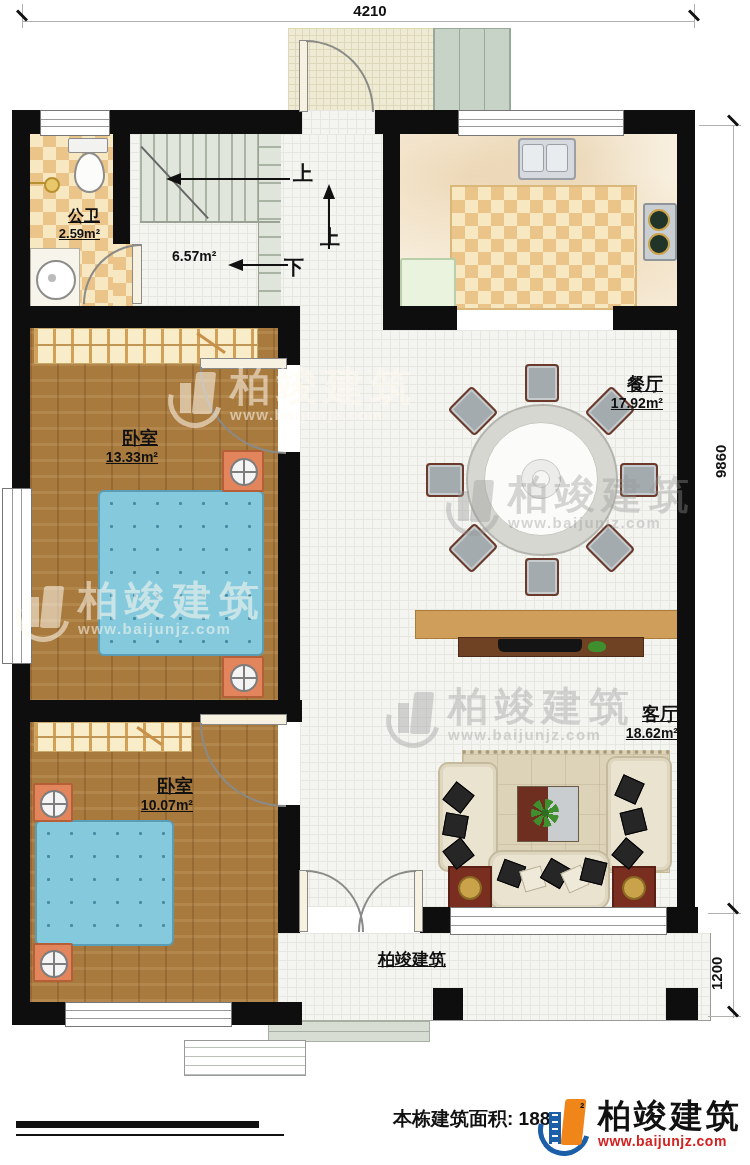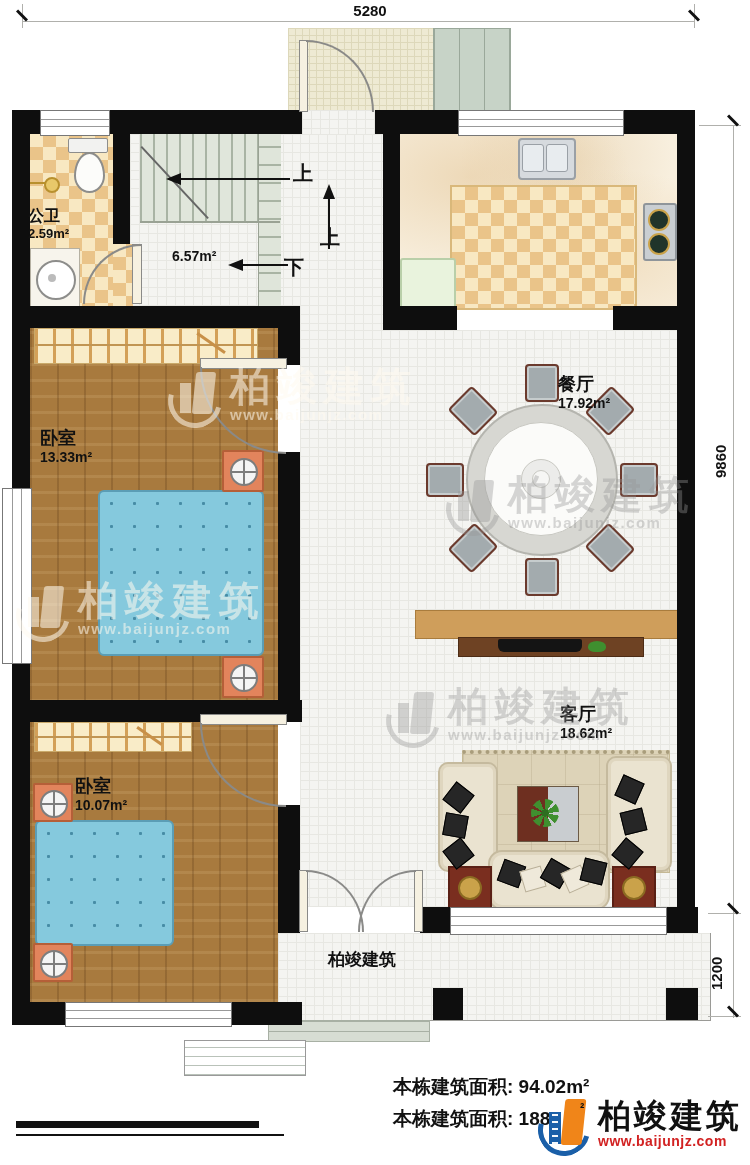--- a/index.html
+++ b/index.html
@@ -30,21 +30,21 @@
   .floor-patio{position:absolute;z-index:1;background-color:#eeead3;
     background-image:linear-gradient(#ddd8ba 1px,transparent 1px),linear-gradient(90deg,#ddd8ba 1px,transparent 1px);
     background-size:7px 7px;}
   
   .leaf{position:absolute;background:#f6f1e1;border:1px solid #8a8a88;z-index:22;}
   .arc{position:absolute;border:0 solid #8a8a88;z-index:22;}
   .arc-tr{border-top-width:2px;border-right-width:2px;border-top-right-radius:100% 100%;}
   .arc-tl{border-top-width:2px;border-left-width:2px;border-top-left-radius:100% 100%;}
   .arc-bl{border-bottom-width:2px;border-left-width:2px;border-bottom-left-radius:100% 100%;}
   
-  .room-label{position:absolute;z-index:30;text-align:left;font-weight:bold;line-height:1.18;}
+  .room-label{position:absolute;z-index:30;text-align:right;font-weight:bold;line-height:1.18;text-decoration:underline;}
   .room-label .nm{display:block;font-size:18px;}
   .room-label .ar{display:block;font-size:14px;}
   .small-area{position:absolute;z-index:30;font-weight:bold;font-size:14px;}
   .stair-ch{position:absolute;z-index:30;font-weight:bold;font-size:20px;}
   
   .dim-line{position:absolute;background:#b0b0ac;z-index:5;}
   .tick{position:absolute;width:14px;height:3px;background:#111;transform:rotate(45deg);z-index:6;}
   .dim-txt{position:absolute;font-weight:bold;font-size:15px;z-index:6;}
   .dim-vert{writing-mode:vertical-rl;transform:rotate(180deg);}
   
@@ -278,37 +278,37 @@
   <div class="leaf" style="left:299px;top:870px;width:7px;height:60px;"></div>
   <div class="arc arc-tr" style="left:306px;top:870px;width:56px;height:60px;"></div>
   <div class="leaf" style="left:414px;top:870px;width:7px;height:60px;"></div>
   <div class="arc arc-tl" style="left:358px;top:870px;width:56px;height:60px;"></div>
 
   <div class="dim-line" style="left:22px;top:21px;width:673px;height:1px;"></div>
   <div class="dim-line" style="left:22px;top:4px;width:1px;height:24px;"></div>
   <div class="dim-line" style="left:694px;top:4px;width:1px;height:24px;"></div>
   <div class="tick" style="left:15px;top:14px;"></div>
   <div class="tick" style="left:687px;top:14px;"></div>
-  <div class="dim-txt" style="left:330px;top:2px;width:80px;text-align:center;">5280</div>
+  <div class="dim-txt" style="left:330px;top:2px;width:80px;text-align:center;">4210</div>
 
   <div class="dim-line" style="left:733px;top:125px;width:1px;height:893px;"></div>
   <div class="dim-line" style="left:699px;top:125px;width:42px;height:1px;"></div>
   <div class="dim-line" style="left:708px;top:913px;width:33px;height:1px;"></div>
   <div class="dim-line" style="left:708px;top:1016px;width:33px;height:1px;"></div>
   <div class="tick" style="left:726px;top:119px;"></div>
   <div class="tick" style="left:726px;top:907px;"></div>
   <div class="tick" style="left:726px;top:1010px;"></div>
   <div class="dim-txt dim-vert" style="left:712px;top:418px;height:60px;">9860</div>
   <div class="dim-txt dim-vert" style="left:708px;top:938px;height:52px;">1200</div>
 
   <div class="room-label" style="left:28px;top:207px;width:72px;">
     <span class="nm" style="font-size:16px;">公卫</span>
     <span class="ar" style="font-size:13px;">2.59m²</span>
   </div>
-  <div class="room-label" style="left:558px;top:374px;width:118px;">
+  <div class="room-label" style="left:545px;top:374px;width:118px;">
     <span class="nm">餐厅</span>
     <span class="ar">17.92m²</span>
   </div>
   <div class="room-label" style="left:40px;top:428px;width:118px;">
     <span class="nm">卧室</span>
     <span class="ar">13.33m²</span>
   </div>
   <div class="room-label" style="left:75px;top:776px;width:118px;">
     <span class="nm">卧室</span>
     <span class="ar">10.07m²</span>
@@ -362,24 +362,20 @@
       </div>
     <div>
       <div class="wm-brand">柏竣建筑</div>
       <div class="wm-url">www.baijunjz.com</div>
     </div>
   </div>
 
   <div class="tb-rule1"></div>
   <div class="tb-rule2"></div>
 
-  <div class="tb-line" style="top:1074px;">
-    <span>本栋建筑面积:</span>
-    <span>94.02m²</span>
-  </div>
   <div class="tb-line" style="top:1106px;">
     <span>本栋建筑面积:</span>
     <span>188.</span>
   </div>
   <div class="tb-sup" style="left:580px;top:1100px;">²</div>
 
   <div class="logo">
     <div class="logo-glyph">
       <div class="g-arc"></div>
       <div class="g-b1"></div>

